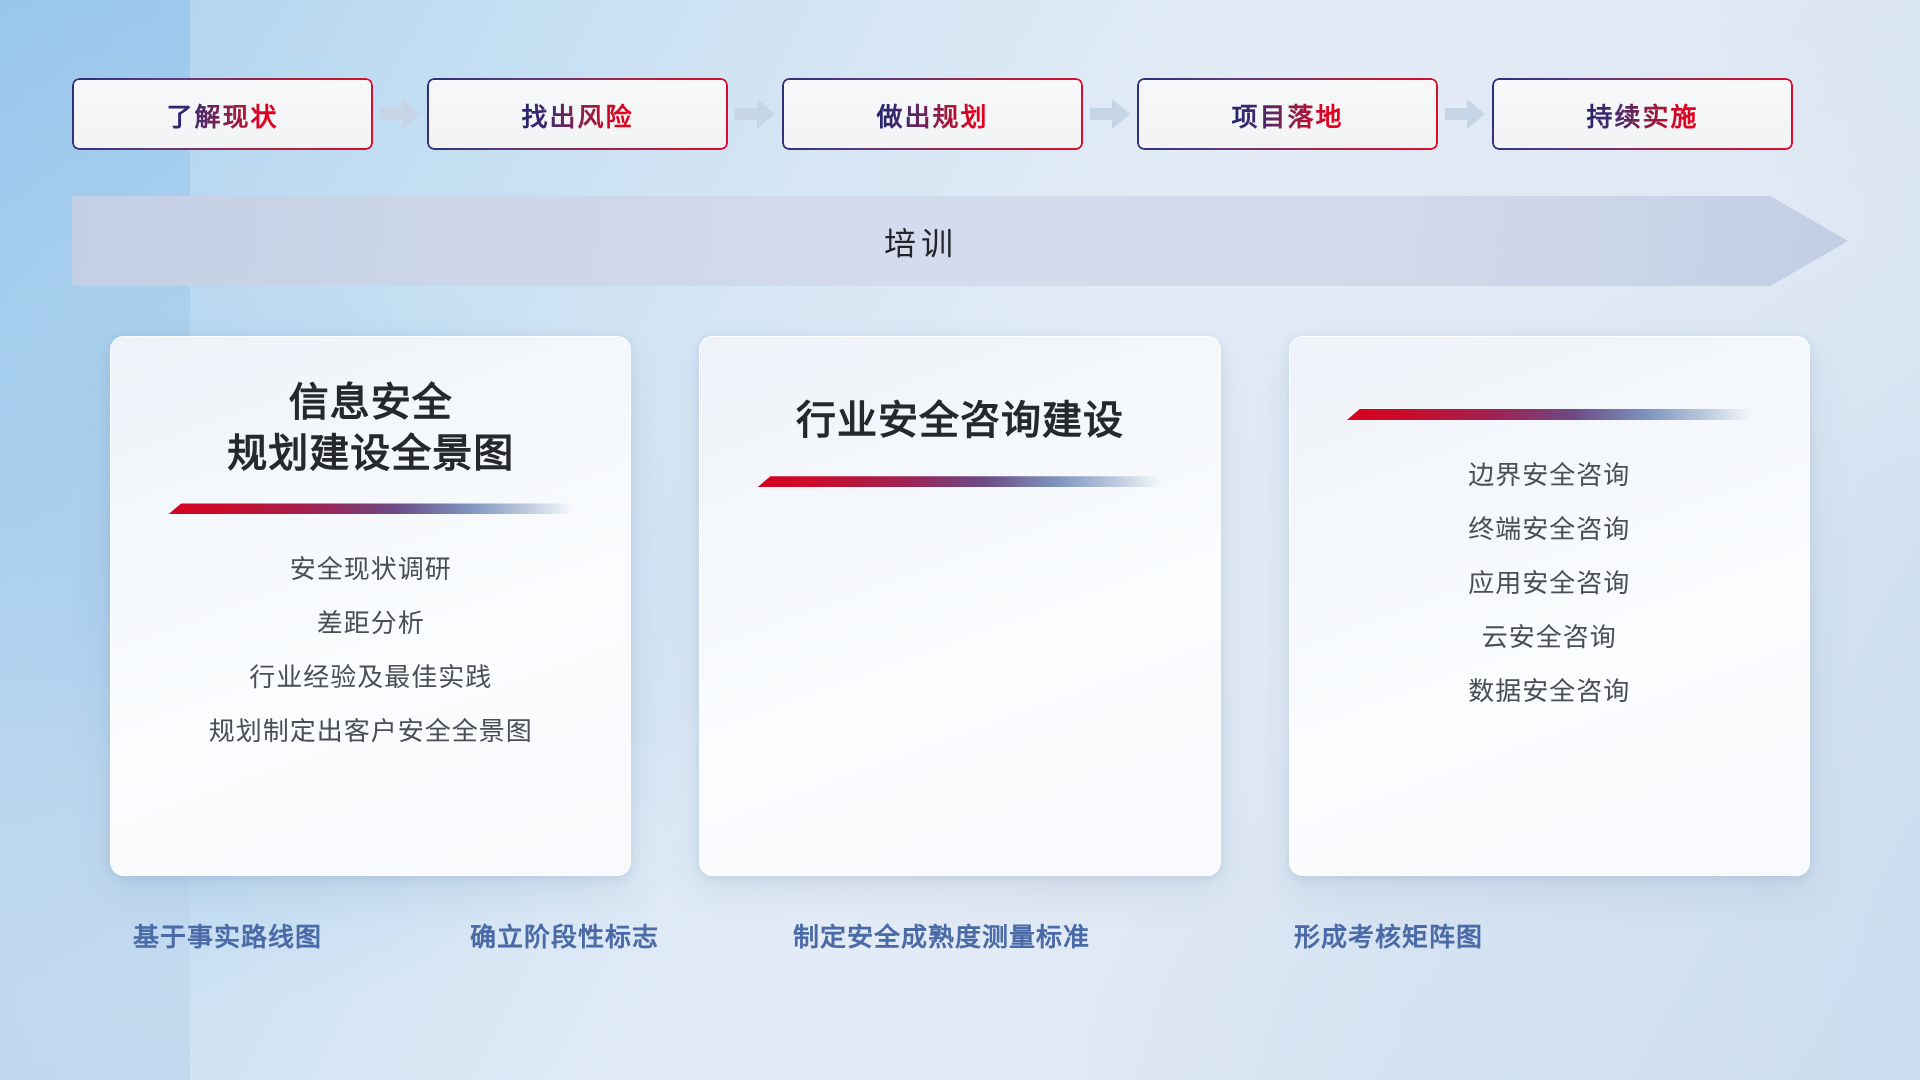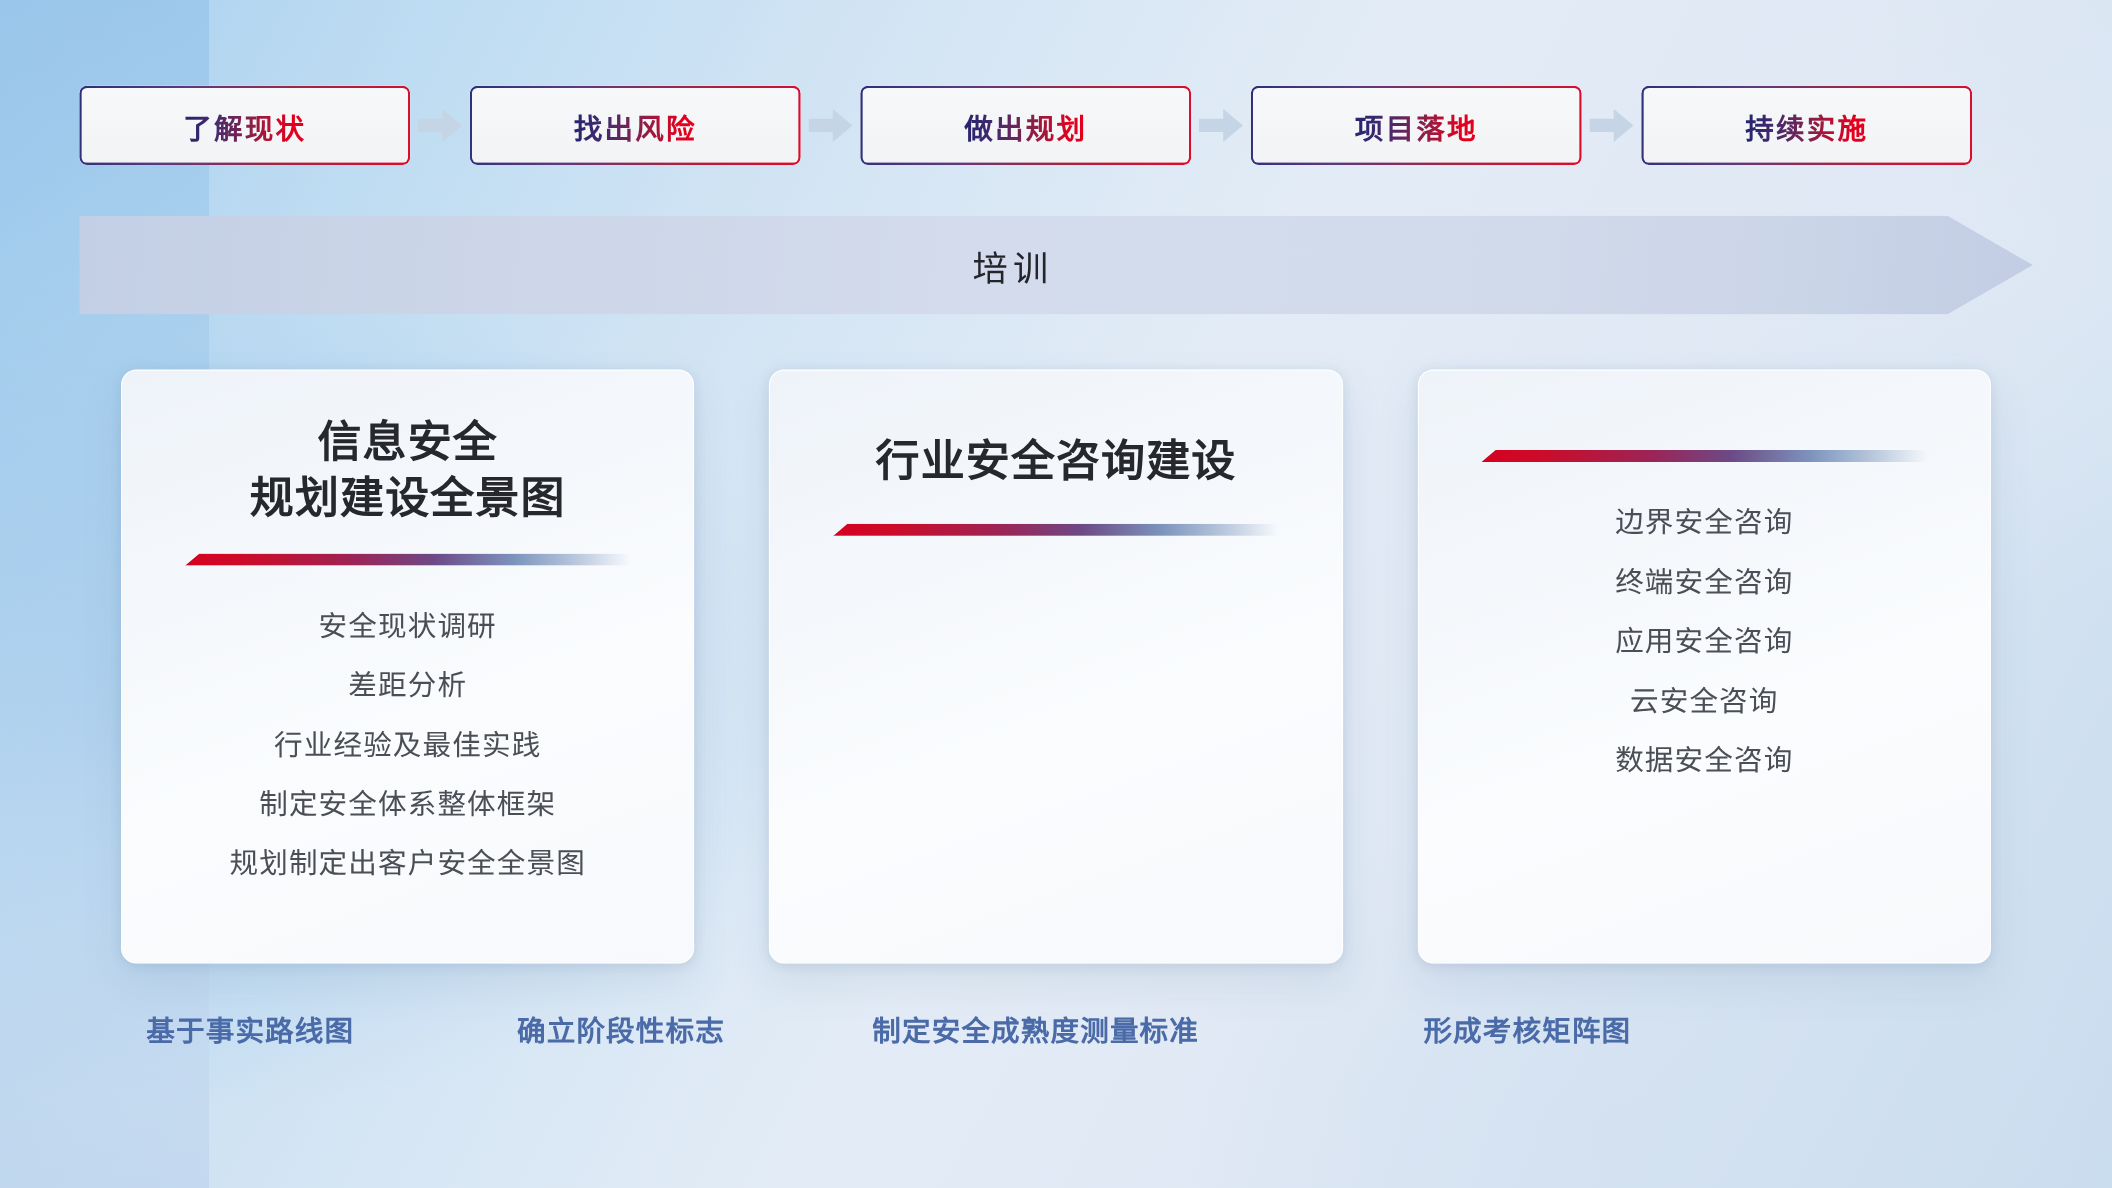--- a/index.html
+++ b/index.html
@@ -212,21 +212,20 @@
 
   <div id="cards">
       <div class="card has-edge has-edge-right">
         <div class="card-title two-line">信息安全
 规划建设全景图</div>
         <div class="card-divider"></div>
         <ul class="card-list">
           <li>安全现状调研</li>
           <li>差距分析</li>
           <li>行业经验及最佳实践</li>
-          <li>制定安全体系整体框架</li>
           <li>规划制定出客户安全全景图</li>
         </ul>
       </div>
       <div class="card one-line-card has-edge">
         <div class="card-title one-line">行业安全咨询建设</div>
         <div class="card-divider"></div>
       </div>
       <div class="card one-line-card">
         <div class="card-divider"></div>
         <ul class="card-list">

